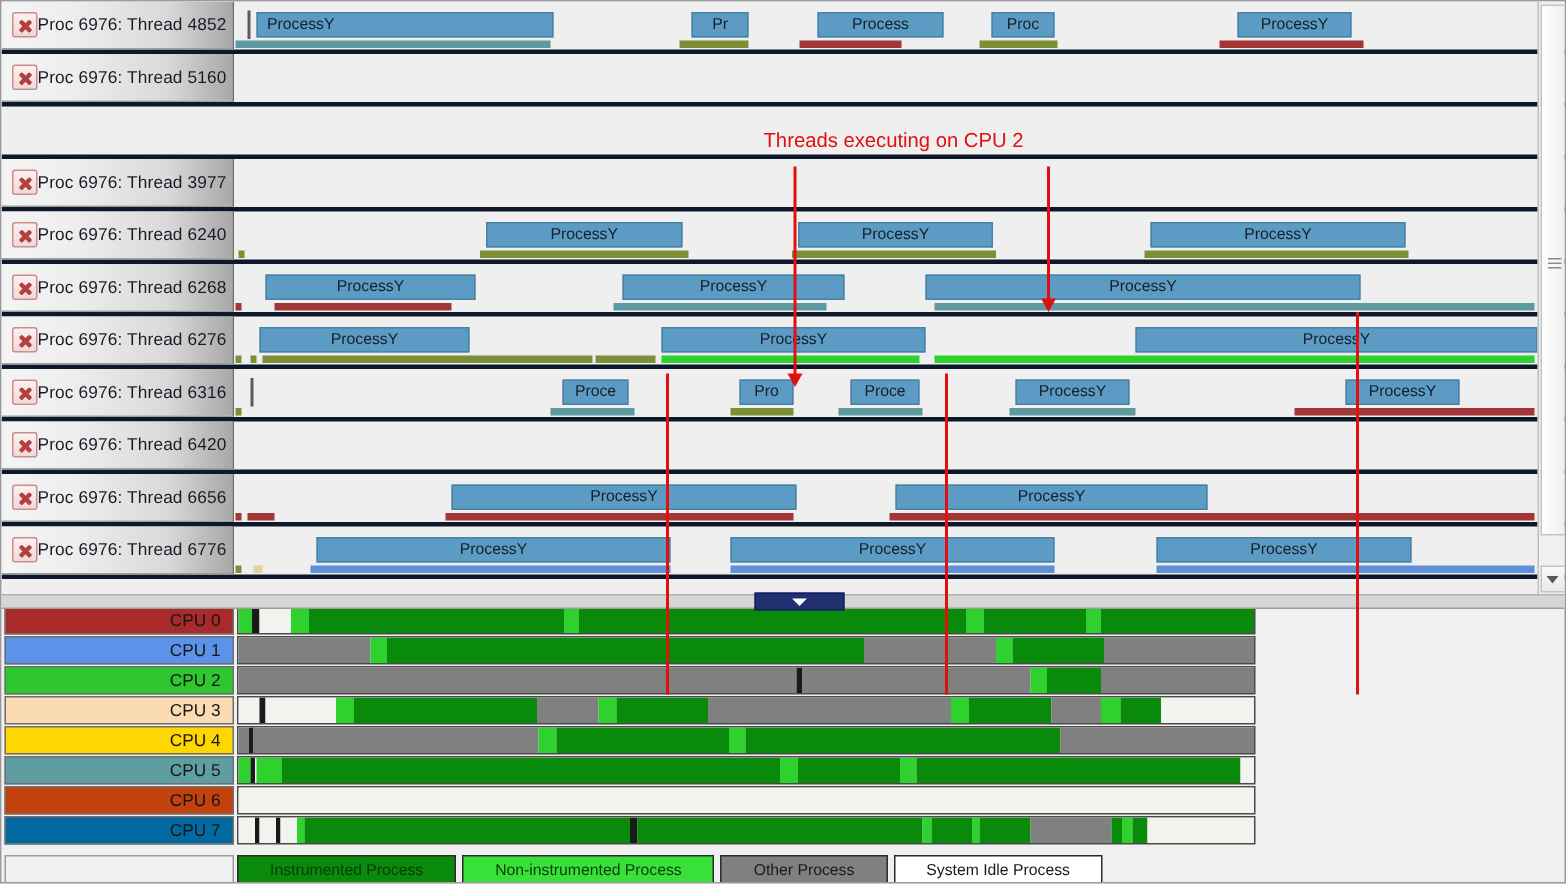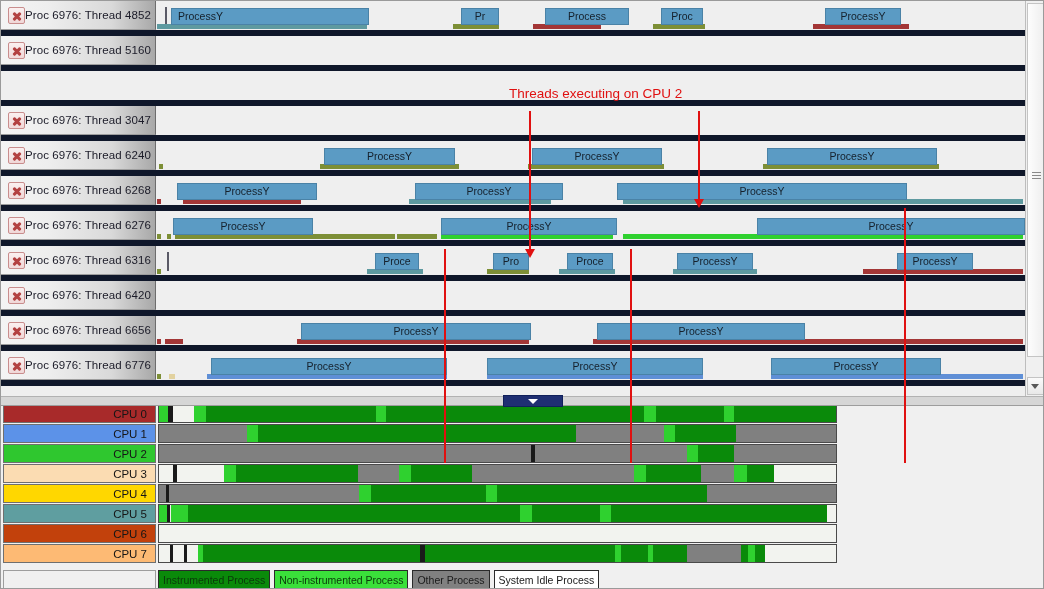--- a/index.html
+++ b/index.html
@@ -8,21 +8,21 @@
     font-family:"Liberation Sans",sans-serif;
     font-size:11px;color:#1a1a2e;
     -webkit-font-smoothing:none;
   }
   .app{position:relative;width:1044px;height:589px;box-sizing:border-box;
        border:1px solid #9a9a9a;background:#f0f0f0;overflow:hidden;}
 
   
   .thread-pane{position:absolute;left:0;top:0;width:1044px;height:395px;overflow:hidden;
                background:#efefef;}
-  .trow{position:relative;height:35px;box-sizing:border-box;border-bottom:6px solid #0f172a;}
+  .trow{position:relative;height:35px;box-sizing:border-box;border-bottom:3px solid #0f172a;}
   .trow .label-cell{position:absolute;left:0;top:0;width:155px;height:100%;
         box-sizing:border-box;
         background:linear-gradient(to right,#f4f4f4 0%,#eeeeee 30%,#d9d9d9 72%,#a8a8a8 100%);
         border-right:1px solid #6d6d6d;border-bottom:1px solid #9d9d9d;
         display:flex;align-items:center;}
   .closebtn{width:17px;height:17px;margin-left:7px;flex:0 0 auto;
         box-sizing:border-box;border:1px solid #c98d8d;border-radius:2px;
         background:linear-gradient(to bottom,#fbf0f0,#f0d8d8);
         position:relative;}
   .closebtn .x1,.closebtn .x2{position:absolute;left:2.5px;top:7px;width:10px;height:3px;
@@ -80,21 +80,21 @@
         box-sizing:border-box;border:1px solid #4a4a4a;background:#eff0ec;overflow:hidden;}
   .seg{position:absolute;top:0;height:100%;}
 
   
   .legend{position:absolute;left:0;top:166px;width:1044px;height:20px;}
   .legend .lbg{position:absolute;left:2px;top:0;width:153px;height:19px;
         box-sizing:border-box;border:1px solid #9d9d9d;background:#f0f0f0;}
   .legend .chips{position:absolute;left:157px;top:0;height:19px;display:flex;gap:4px;}
   .chip{height:19px;box-sizing:border-box;border:1px solid #2a2a2a;
         display:flex;align-items:center;justify-content:center;
-        font-size:10.5px;padding:0 4px;white-space:nowrap;}
+        font-size:10.5px;padding:0 21px;white-space:nowrap;}
 </style>
 </head>
 <body>
 
 <div class="app">
 
   <div class="thread-pane" id="threadPane">
       <div class="trow">
         <div class="label-cell">
           <div class="closebtn">
@@ -129,21 +129,21 @@
       </div>
       <div class="trow">
         <div class="track"></div>
       </div>
       <div class="trow">
         <div class="label-cell">
           <div class="closebtn">
             <span class="x1"></span>
             <span class="x2"></span>
           </div>
-          <div class="tlabel">Proc 6976: Thread 3047</div>
+          <div class="tlabel">Proc 6976: Thread 3977</div>
         </div>
         <div class="track"></div>
       </div>
       <div class="trow">
         <div class="label-cell">
           <div class="closebtn">
             <span class="x1"></span>
             <span class="x2"></span>
           </div>
           <div class="tlabel">Proc 6976: Thread 6240</div>
@@ -386,21 +386,21 @@
             <div class="seg" style="left: 98.7%; width: 1.3%; background: rgb(242, 243, 239);"></div>
           </div>
         </div>
         <div class="crow">
           <div class="clabel" style="background: #c2410c;">CPU 6</div>
           <div class="cpubar">
             <div class="seg" style="left: 0%; width: 100%; background: rgb(242, 243, 239);"></div>
           </div>
         </div>
         <div class="crow">
-          <div class="clabel" style="background: #fdba74;">CPU 7</div>
+          <div class="clabel" style="background: #0369a1;">CPU 7</div>
           <div class="cpubar">
             <div class="seg" style="left: 0%; width: 1.6%; background: rgb(242, 243, 239);"></div>
             <div class="seg" style="left: 1.6%; width: 0.5%; background: rgb(26, 26, 26);"></div>
             <div class="seg" style="left: 2.1%; width: 1.6%; background: rgb(242, 243, 239);"></div>
             <div class="seg" style="left: 3.7%; width: 0.5%; background: rgb(26, 26, 26);"></div>
             <div class="seg" style="left: 4.2%; width: 1.5%; background: rgb(242, 243, 239);"></div>
             <div class="seg" style="left: 5.7%; width: 0.8%; background: rgb(47, 209, 47);"></div>
             <div class="seg" style="left: 6.5%; width: 32%; background: rgb(10, 138, 10);"></div>
             <div class="seg" style="left: 38.5%; width: 0.8%; background: rgb(26, 26, 26);"></div>
             <div class="seg" style="left: 39.3%; width: 28%; background: rgb(10, 138, 10);"></div>

